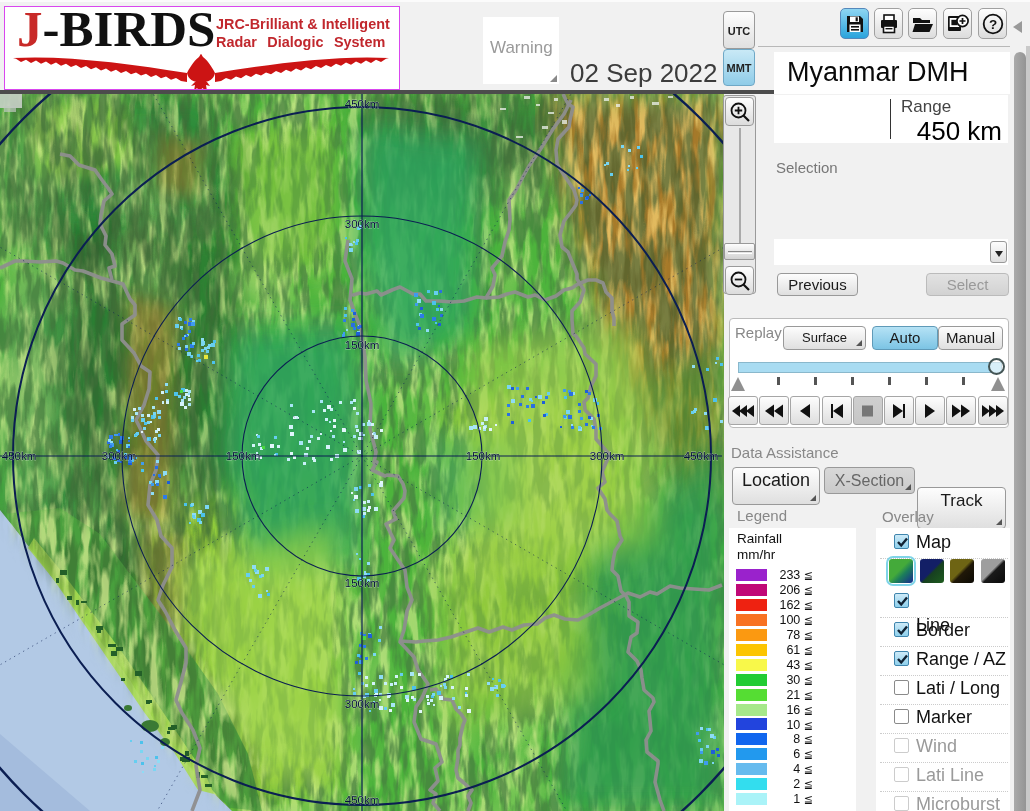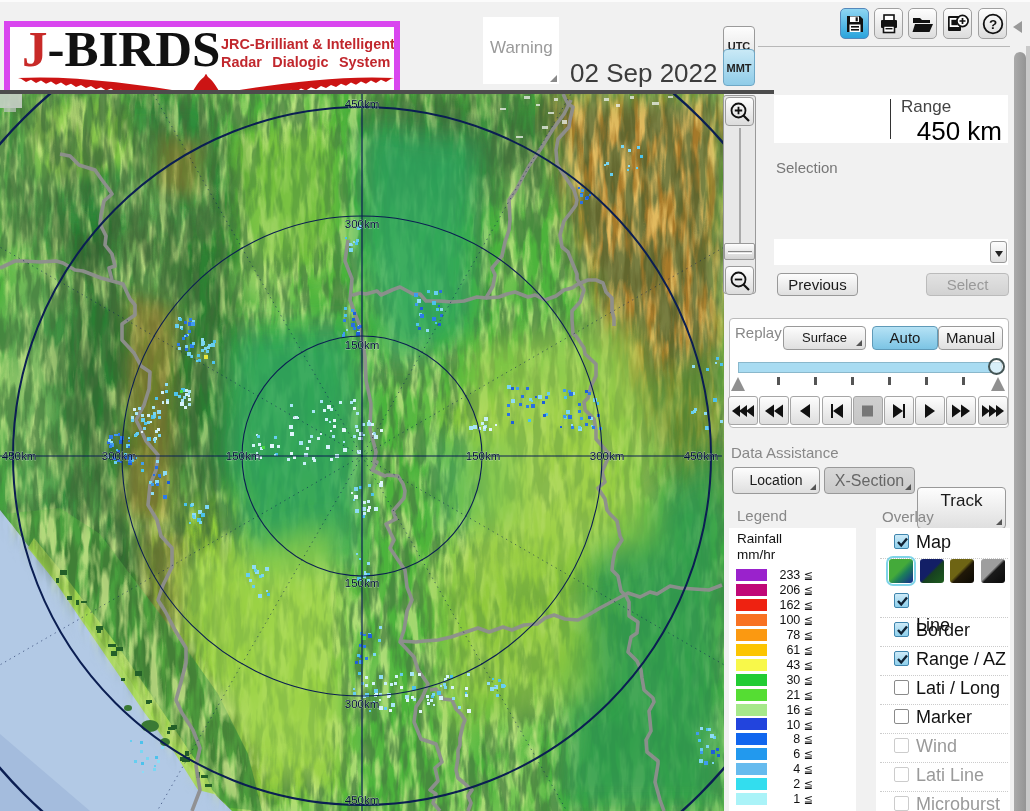--- a/index.html
+++ b/index.html
@@ -1,31 +1,31 @@
 <!DOCTYPE html>
 <html><head><meta charset="utf-8"><style>
 * {margin:0;padding:0;box-sizing:border-box}
 html,body {width:1030px;height:811px;overflow:hidden;font-family:"Liberation Sans",sans-serif;background:#f1f1f1;position:relative}
 #page {position:absolute;inset:0;width:1030px;height:811px}
 
 #topbar {position:absolute;left:0;top:0;width:1030px;height:90px;background:#f1f1f1;border-top:2px solid #fbfbfb}
 #topedge {position:absolute;left:0;top:90px;width:774px;height:4px;background:#4c4c4c}
-#logo {position:absolute;left:4px;top:19px;width:396px;height:84px;background:#fff;border:6px solid #d946ef;overflow:hidden}
+#logo {position:absolute;left:4px;top:4px;width:396px;height:84px;background:#fff;border:1px solid #d946ef;overflow:hidden}
 #jbirds {position:absolute;left:12px;top:-7px;font-family:"Liberation Serif",serif;font-weight:bold;font-size:51px;color:#111;white-space:nowrap}
 #jbirds .j {color:#c82a28}
 #jrc1 {position:absolute;left:211px;top:8px;color:#c1272d;font-weight:bold;font-size:15.5px;white-space:nowrap;transform:scaleX(.93);transform-origin:left}
 #jrc2 {position:absolute;left:211px;top:26px;color:#c1272d;font-weight:bold;font-size:15.5px;white-space:nowrap;word-spacing:7px;transform:scaleX(.93);transform-origin:left}
 #eagle {position:absolute;left:6px;top:46px}
 #warn {position:absolute;left:483px;top:15px;width:76px;height:67px;background:#fff}
 #warn span {position:absolute;left:7px;top:21px;color:#9a9a9a;font-size:17px}
 #warn i {position:absolute;right:2px;bottom:2px;width:0;height:0;border-left:7px solid transparent;border-bottom:7px solid #888}
 #time {position:absolute;left:571px;top:4px;font-size:45px;color:#3c3c3c;letter-spacing:-2px}
 #date {position:absolute;left:570px;top:56px;font-size:26px;color:#3c3c3c}
 .tzbtn {position:absolute;left:723px;width:32px;text-align:center;font-size:11px;font-weight:bold;color:#222;border:1px solid #9a9a9a;border-radius:4px}
-#utc {top:24px;height:38px;line-height:38px;background:linear-gradient(#fdfdfd,#e0e0e0)}
+#utc {top:9px;height:38px;line-height:38px;background:linear-gradient(#fdfdfd,#e0e0e0)}
 #mmt {top:47px;height:37px;line-height:37px;background:linear-gradient(#c9e9f6,#8fcce8);border-color:#6fa8c6}
 .tbtn {position:absolute;top:6px;width:29px;height:31px;border:1px solid #a0a0a0;border-radius:5px;background:linear-gradient(#fefefe,#dcdcdc);display:flex;align-items:center;justify-content:center}
 #tb-save {background:linear-gradient(#8ed5f2,#2aa3dc);border-color:#5588bb}
 #collapse {position:absolute;left:1013px;top:19px;width:0;height:0;border-top:6px solid transparent;border-bottom:6px solid transparent;border-right:9px solid #999}
 #tsep {position:absolute;left:758px;top:46px;width:252px;height:1px;background:#b8b8b8}
 #dmhbox {position:absolute;left:774px;top:52px;width:236px;height:42px;background:#fff}
 #dmhbox span {position:absolute;left:13px;top:5px;font-size:27px;color:#0a0a0a}
 
 #mapwrap {position:absolute;left:0;top:94px;width:724px;height:717px;overflow:hidden}
 
@@ -845,20 +845,23 @@
       </div>
     <div class="zbtn" style="top:170px">
         <svg width="22" height="22" viewBox="0 0 22 22">
           <circle cx="9.5" cy="9.5" r="7" fill="none" stroke="#111" stroke-width="1.8"></circle>
           <path d="M5.8 9.5 h7.4" stroke="#111" stroke-width="1.8"></path>
           <path d="M14.5 14.5 L20 20" stroke="#111" stroke-width="2.2"></path>
         </svg>
       </div>
   </div>
   <div id="tsep"></div>
+  <div id="dmhbox">
+      <span>Myanmar DMH</span>
+    </div>
   <div id="rangebox"></div>
   <div id="rangediv"></div>
   <div id="rangelab">Range</div>
   <div id="rangeval">450 km</div>
   <div id="sel-lab">Selection</div>
   <div class="selrow" style="top:239px">
       <div class="drop"></div>
     </div>
   <div class="btn" style="left:777px;top:273px;width:81px;height:23px;font-size:15px;line-height:21px">Previous</div>
   <div class="btn dis" style="left:926px;top:273px;width:83px;height:23px;font-size:15px;line-height:21px">Select</div>
@@ -924,21 +927,21 @@
       </svg>
     </div>
     <div class="pbtn" style="left:978px;">
       <svg width="26" height="16" viewBox="0 0 26 16">
         <path d="M10,8 l-8,-6 v12 z" fill="#111"></path>
         <path d="M17,8 l-8,-6 v12 z" fill="#111"></path>
         <path d="M24,8 l-8,-6 v12 z" fill="#111"></path>
       </svg>
     </div>
   <div id="da-lab">Data Assistance</div>
-  <div class="btn corner" style="left:732px;top:467px;width:88px;height:27px;font-size:14px;line-height:25px">Location</div>
+  <div class="btn corner" style="left:732px;top:467px;width:88px;height:38px;font-size:18px;line-height:25px">Location</div>
   <div class="btn corner" style="left:824px;top:467px;width:91px;height:27px;font-size:16px;line-height:25px;background:linear-gradient(#d8d8d8,#cacaca);color:#666">X-Section</div>
   <div class="btn corner" style="left:917px;top:487px;width:89px;height:42px;font-size:17px;line-height:25px">Track</div>
   <div id="leg-lab">Legend</div>
   <div id="legbox"></div>
   <div id="rainfall">Rainfall</div>
   <div id="mmhr">mm/hr</div>
   <div class="lsw" style="top:569px;background:#9a22cc"></div>
     <div class="lval" style="top:568px">233 <span class="leq">≦</span></div>
     <div class="lsw" style="top:584px;background:#c00877"></div>
     <div class="lval" style="top:583px">206 <span class="leq">≦</span></div>

